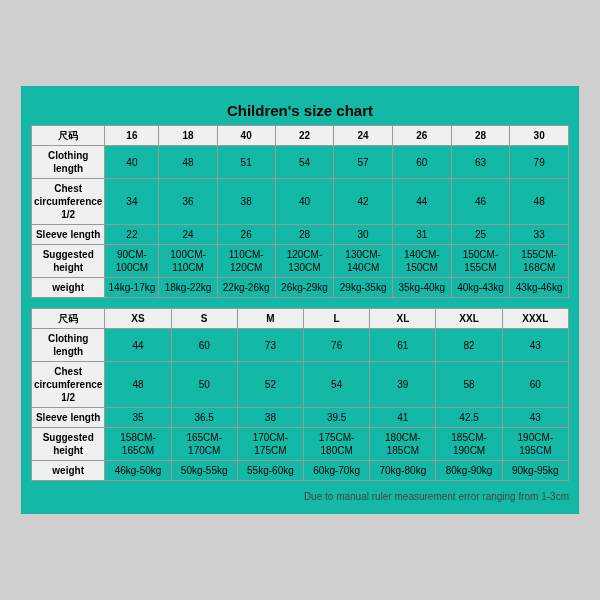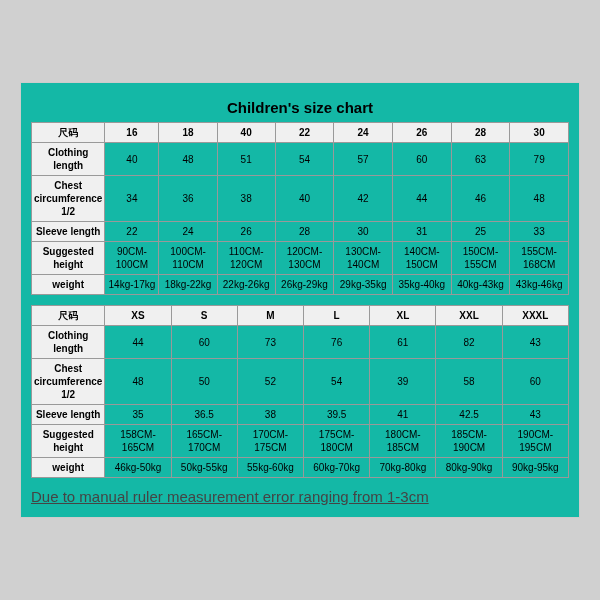--- a/index.html
+++ b/index.html
@@ -39,25 +39,24 @@
     th {
       background: #f0f0f0;
       font-weight: bold;
     }
     .row-header {
       background: #f0f0f0;
       font-weight: bold;
       width: 60px;
     }
     .footer-note {
-      text-align: left;
-      font-size: 15px;
+      text-align: right;
+      font-size: 10px;
       color: #444;
       margin-top: 4px;
-      text-decoration: underline;
     }
     .section-divider {
       margin-bottom: 8px;
     }
   </style>
 </head>
 <body>
 
 <div class="card">
 

